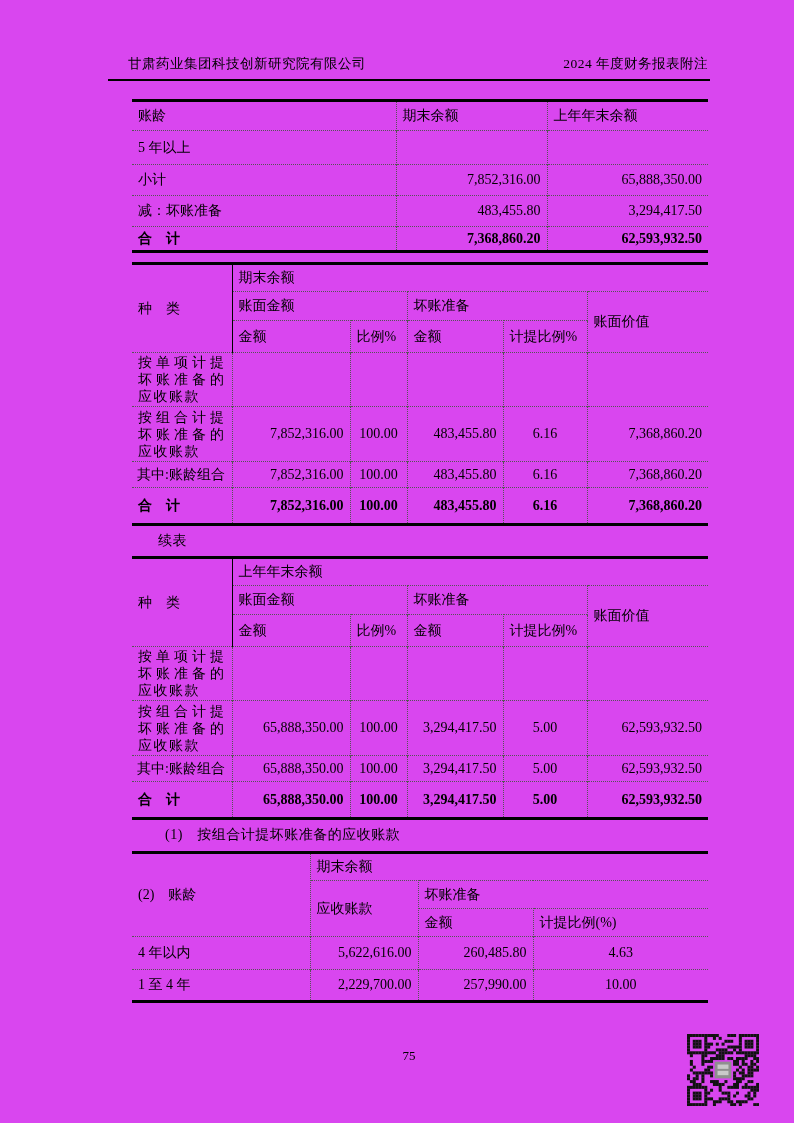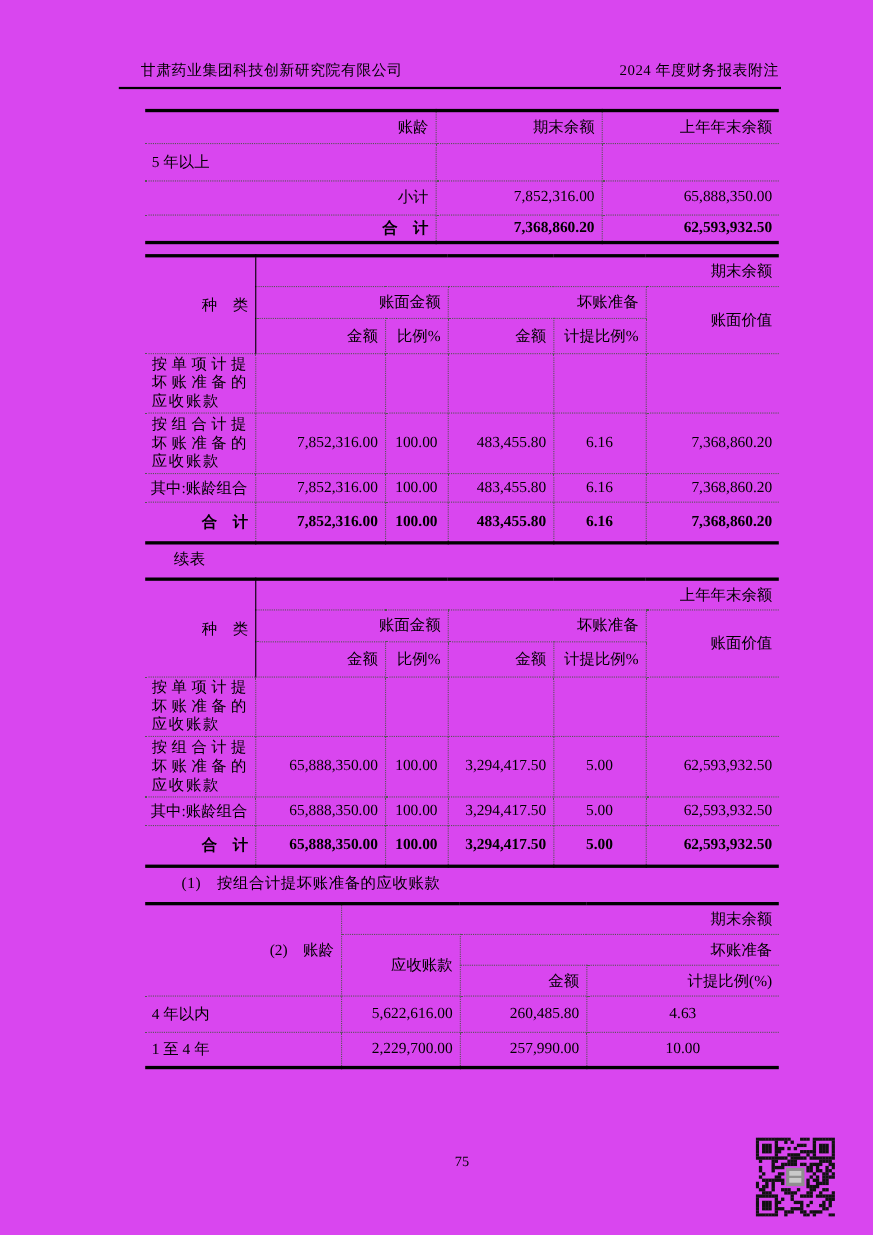--- a/index.html
+++ b/index.html
@@ -22,21 +22,21 @@
     border-collapse:collapse;table-layout:fixed;width:576px;margin:0 0 0 24px;
     border-top:3px solid #000;border-bottom:3px solid #000;font-size:14px;
   }
   .tbl th,.tbl td{
     border-top:1px dotted #555;border-right:1px dotted #555;
     font-weight:normal;padding:1px 6px;vertical-align:middle;word-break:break-all;
   }
   .tbl tr:first-child th{border-top:none;}
   .tbl .lastcol{border-right:none !important;}
   .tbl .vsolid{border-right:1px solid #000 !important;}
-  .center{text-align:right;}
+  .center{text-align:left;}
   .left{text-align:left;}
   .num{text-align:right;padding-right:7px;}
   .pct{text-align:center;}
   .lbl{text-align:justify;letter-spacing:1.5px;line-height:17px;padding:3px 4px 3px 5px;}
   tr.total td{font-weight:bold;}
 
   .t1{margin-top:18px !important;font-size:15px;}
   .t1 tr.hd{height:30px;}
   .t1 tr.r1{height:34px;font-family:Liberation Serif, serif;}
   .t1 tr.r2{height:31px;}
@@ -54,21 +54,21 @@
   .tm tr.b4{height:37px;}
 
   .t4{margin-top:7px !important;}
   .t4 tr.h1{height:28px;}
   .t4 tr.h2{height:28px;}
   .t4 tr.h3{height:28px;}
   .t4 tr.b1{height:33px;}
   .t4 tr.b2{height:32px;}
 
   .pagenum{
-    position:absolute;left:119px;top:1048px;width:602px;text-align:center;
+    position:absolute;left:108px;top:1048px;width:602px;text-align:center;
     font-size:13px;
   }
   .qr{position:absolute;left:687px;top:1034px;width:72px;height:72px;}
   .qr svg{display:block;width:72px;height:72px;}
 </style>
 </head>
 <body>
 
 <div class="page">
   <div class="content">
@@ -92,20 +92,25 @@
       </tr>
       <tr class="r1">
         <td class="left">5 年以上</td>
         <td class="num"></td>
         <td class="num lastcol"></td>
       </tr>
       <tr class="r2">
         <td class="center">小计</td>
         <td class="num">7,852,316.00</td>
         <td class="num lastcol">65,888,350.00</td>
+      </tr>
+      <tr class="r3">
+        <td class="left">减：坏账准备</td>
+        <td class="num">483,455.80</td>
+        <td class="num lastcol">3,294,417.50</td>
       </tr>
       <tr class="r4 total">
         <td class="center">合　计</td>
         <td class="num">7,368,860.20</td>
         <td class="num lastcol">62,593,932.50</td>
       </tr>
     </tbody>
       </table>
 
 

